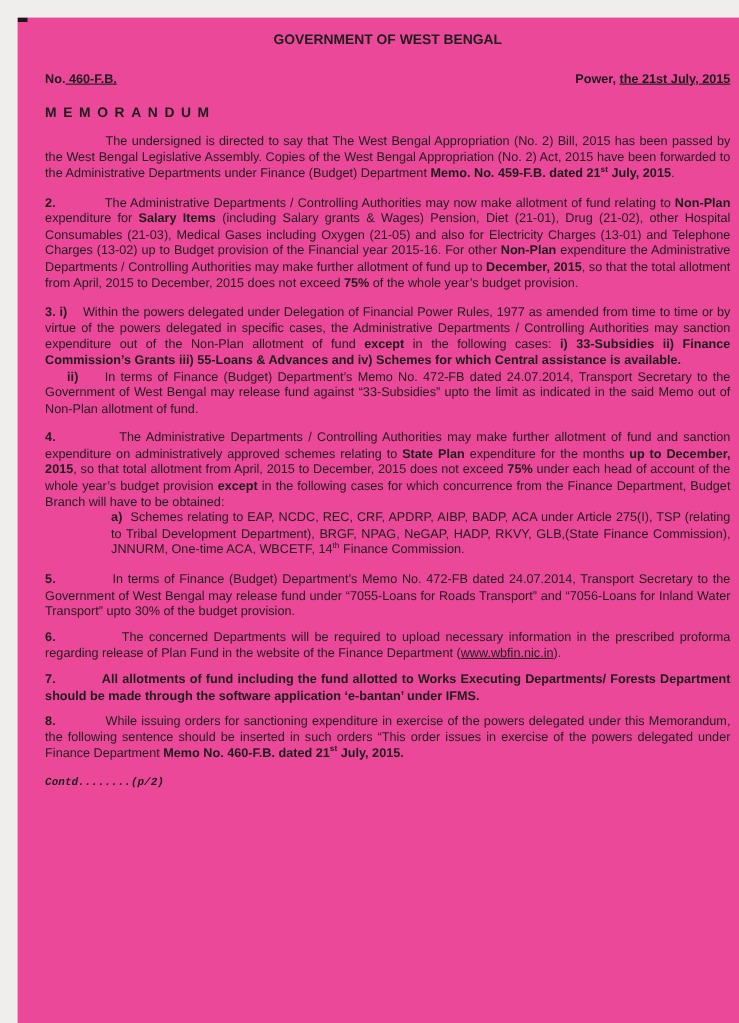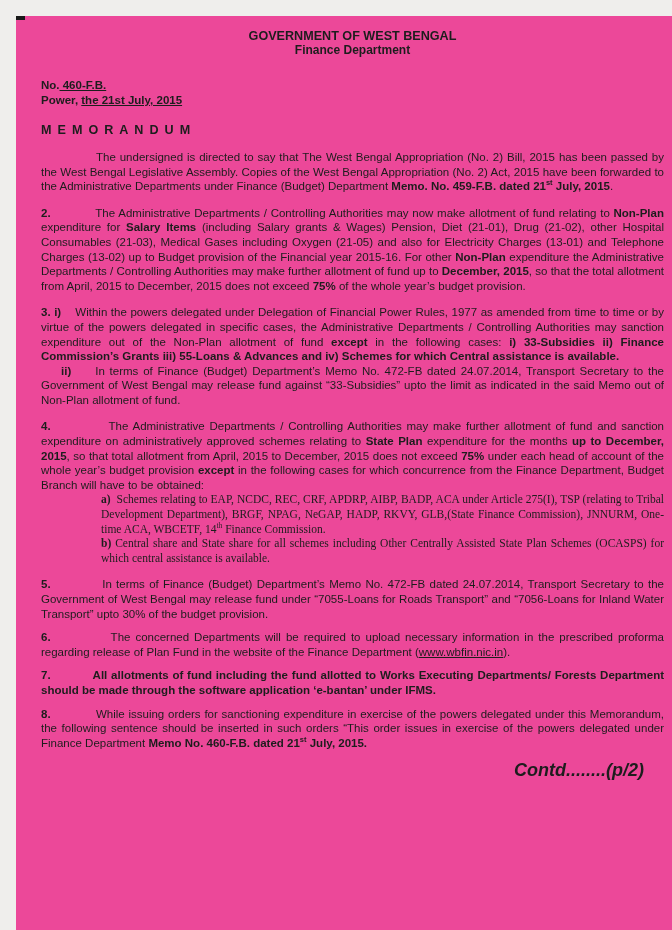--- a/index.html
+++ b/index.html
@@ -28,77 +28,73 @@
     line-height: 13.6px;
     margin-top: 6px;
   }
   .doc-header .h1 { font-size: 12.6px; }
   .u { text-decoration: underline; }
   .ref-row {
     display: flex;
     justify-content: space-between;
     font-weight: bold;
     margin-top: 21px;
-    flex-direction: column;
   }
   .title {
     text-align: left;
     font-weight: bold;
     font-size: 12.6px;
     letter-spacing: 6px;
     margin-top: 16px;
   }
   .para { margin: 9px 0 0 0; text-align: justify; }
   .indent-lg { text-indent: 55px; }
   .indent-sm { text-indent: 20px; }
   .no-gap { margin-top: 0; }
-  .sub { margin-left: 60px; font-family: Liberation Serif, serif; }
+  .sub { margin-left: 60px; }
   .gap-md { margin-top: 12px; }
   sup { font-size: 7.5px; line-height: 0; }
   .seg-b { font-weight: bold; }
   .seg-u { text-decoration: underline; }
   .contd {
-    text-align: right;
     margin-top: 13px;
     padding-right: 20px;
-    font-family: Liberation Sans, sans-serif;
+    font-family: Liberation Mono, monospace;
     font-style: italic;
     font-weight: bold;
-    font-size: 18px;
+    font-size: 10px;
   }
 </style>
 </head>
 <body>
 
 <div class="page">
   <div class="corner-mark"></div>
 
   <div class="doc-header">
     <div class="h1">GOVERNMENT OF WEST BENGAL</div>
-    <div>Finance Department</div>
   </div>
 
   <div class="ref-row">
     <div><span>No.</span><span class="u"> 460-F.B.</span></div>
     <div><span>Power, </span><span class="u">the 21st July, 2015</span></div>
   </div>
 
   <div class="title">MEMORANDUM</div>
 
   <p class="para indent-lg gap-md"><span>The undersigned is directed to say that The West Bengal Appropriation (No. 2) Bill, 2015 has been passed by the West Bengal Legislative Assembly. Copies of the West Bengal Appropriation (No. 2) Act, 2015 have been forwarded to the Administrative Departments under Finance (Budget) Department </span><span class="seg-b">Memo. No. 459-F.B. dated 21</span><sup class="seg-b">st</sup><span class="seg-b"> July, 2015</span><span>.</span></p>
 
 
   <p class="para gap-md"><span class="seg-b">2.</span><span>&nbsp;&nbsp;&nbsp;&nbsp;&nbsp;&nbsp;&nbsp;&nbsp;&nbsp;&nbsp;&nbsp;&nbsp;The Administrative Departments / Controlling Authorities may now make allotment of fund relating to </span><span class="seg-b">Non-Plan</span><span> expenditure for </span><span class="seg-b">Salary Items</span><span> (including Salary grants &amp; Wages) Pension, Diet (21-01), Drug (21-02), other Hospital Consumables (21-03), Medical Gases including Oxygen (21-05) and also for Electricity Charges (13-01) and Telephone Charges (13-02) up to Budget provision of the Financial year 2015-16. For other </span><span class="seg-b">Non-Plan</span><span> expenditure the Administrative Departments / Controlling Authorities may make further allotment of fund up to </span><span class="seg-b">December, 2015</span><span>, so that the total allotment from April, 2015 to December, 2015 does not exceed </span><span class="seg-b">75%</span><span> of the whole year’s budget provision.</span></p>
 
   <p class="para gap-md"><span class="seg-b">3. i)</span><span>&nbsp;&nbsp;&nbsp;&nbsp;Within the powers delegated under Delegation of Financial Power Rules, 1977 as amended from time to time or by virtue of the powers delegated in specific cases, the Administrative Departments / Controlling Authorities may sanction expenditure out of the Non-Plan allotment of fund </span><span class="seg-b">except</span><span> in the following cases: </span><span class="seg-b">i) 33-Subsidies ii) Finance Commission’s Grants iii) 55-Loans &amp; Advances and iv) Schemes for which Central assistance is available.</span></p>
   <p class="para no-gap indent-sm"><span class="seg-b">ii)</span><span>&nbsp;&nbsp;&nbsp;&nbsp;&nbsp;In terms of Finance (Budget) Department’s Memo No. 472-FB dated 24.07.2014, Transport Secretary to the Government of West Bengal may release fund against “33-Subsidies” upto the limit as indicated in the said Memo out of Non-Plan allotment of fund.</span></p>
 
   <p class="para gap-md"><span class="seg-b">4.</span><span>&nbsp;&nbsp;&nbsp;&nbsp;&nbsp;&nbsp;&nbsp;&nbsp;&nbsp;&nbsp;&nbsp;&nbsp;The Administrative Departments / Controlling Authorities may make further allotment of fund and sanction expenditure on administratively approved schemes relating to </span><span class="seg-b">State Plan</span><span> expenditure for the months </span><span class="seg-b">up to December, 2015</span><span>, so that total allotment from April, 2015 to December, 2015 does not exceed </span><span class="seg-b">75%</span><span> under each head of account of the whole year’s budget provision </span><span class="seg-b">except</span><span> in the following cases for which concurrence from the Finance Department, Budget Branch will have to be obtained:</span></p>
   <p class="para sub no-gap"><span class="seg-b">a)</span><span>&nbsp;&nbsp;Schemes relating to EAP, NCDC, REC, CRF, APDRP,  AIBP, BADP, ACA under Article 275(I), TSP (relating to Tribal Development Department), BRGF, NPAG, NeGAP, HADP, RKVY, GLB,(State Finance Commission), JNNURM, One-time ACA, WBCETF, 14</span><sup>th</sup><span> Finance Commission.</span></p>
-  <p class="para sub no-gap"><span class="seg-b">b)</span><span> Central share and State share for all schemes including Other Centrally Assisted State Plan Schemes (OCASPS) for which central assistance is available.</span></p>
 
   <p class="para gap-md"><span class="seg-b">5.</span><span>&nbsp;&nbsp;&nbsp;&nbsp;&nbsp;&nbsp;&nbsp;&nbsp;&nbsp;&nbsp;&nbsp;&nbsp;In terms of Finance (Budget) Department’s Memo No. 472-FB dated 24.07.2014, Transport Secretary to the Government of West Bengal may release fund under “7055-Loans for Roads Transport” and “7056-Loans for Inland Water Transport” upto 30% of the budget provision.</span></p>
   <p class="para"><span class="seg-b">6.</span><span>&nbsp;&nbsp;&nbsp;&nbsp;&nbsp;&nbsp;&nbsp;&nbsp;&nbsp;&nbsp;&nbsp;&nbsp;The concerned Departments will be required to upload necessary information in the prescribed proforma regarding release of Plan Fund in the website of the Finance Department (</span><span class="seg-u">www.wbfin.nic.in</span><span>).</span></p>
   <p class="para"><span class="seg-b">7.</span><span class="seg-b">&nbsp;&nbsp;&nbsp;&nbsp;&nbsp;&nbsp;&nbsp;&nbsp;&nbsp;&nbsp;&nbsp;All allotments of fund including the fund allotted to Works Executing Departments/ Forests Department should be made through the software application ‘e-bantan’ under IFMS.</span></p>
   <p class="para"><span class="seg-b">8.</span><span>&nbsp;&nbsp;&nbsp;&nbsp;&nbsp;&nbsp;&nbsp;&nbsp;&nbsp;&nbsp;&nbsp;&nbsp;While issuing orders for sanctioning expenditure in exercise of the powers delegated under this Memorandum, the following sentence should be inserted in such orders “This order issues in exercise of the powers delegated under Finance Department  </span><span class="seg-b">Memo  No. 460-F.B. dated 21</span><sup class="seg-b">st</sup><span class="seg-b"> July, 2015.</span></p>
 
   <div class="contd">Contd........(p/2)</div>
 </div>
 
 </body></html>

